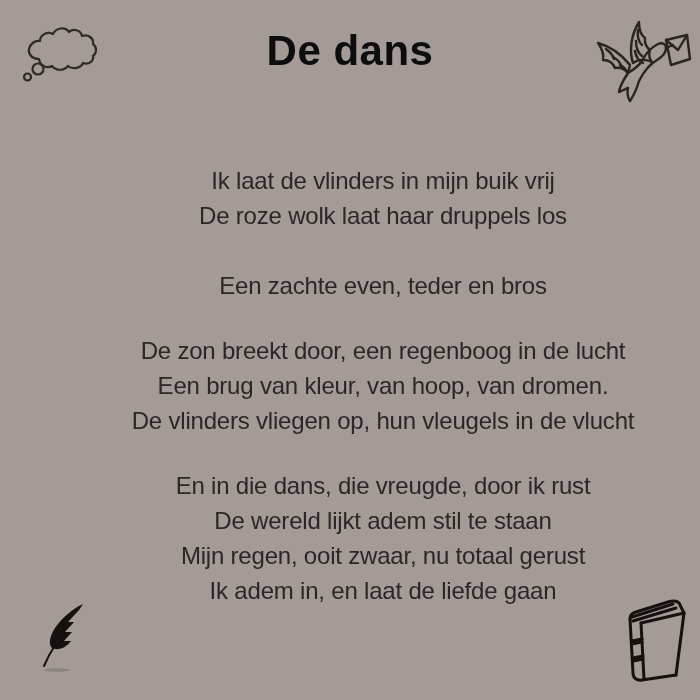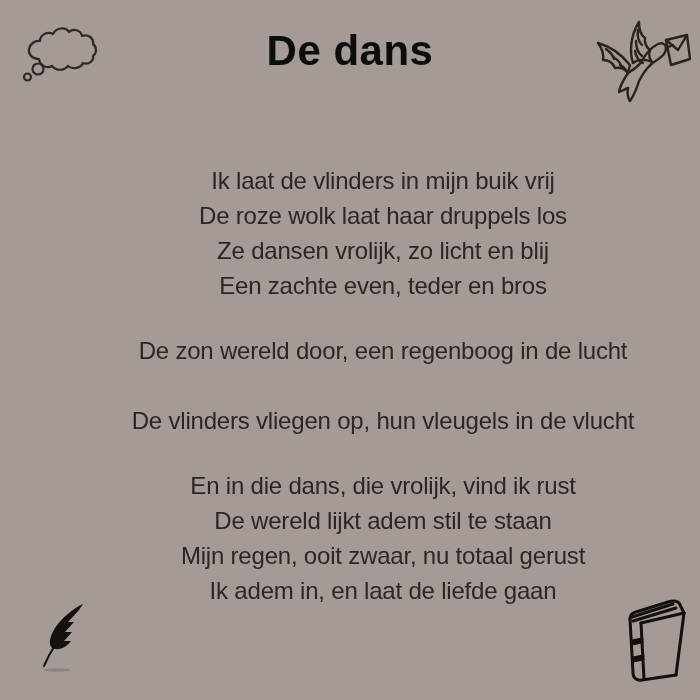--- a/index.html
+++ b/index.html
@@ -76,30 +76,30 @@
       </g>
     </svg>
   </div>
 
   <div class="title" style="color: rgb(14, 13, 13);">De dans</div>
 
   <div class="poem" style="color: rgb(43, 38, 39);">
     <p class="stanza">
       <span>Ik laat de vlinders in mijn buik vrij</span><br>
       <span>De roze wolk laat haar druppels los</span><br>
-      <span>Ze dansen vrolijk, zo licht en blij</span><br>
+      <br>
       <span>Een zachte even, teder en bros</span>
     </p>
     <p class="stanza">
-      <span>De zon wereld door, een regenboog in de lucht</span><br>
-      <br>
+      <span>De zon breekt door, een regenboog in de lucht</span><br>
+      <span>Een brug van kleur, van hoop, van dromen.</span><br>
       <span>De vlinders vliegen op, hun vleugels in de vlucht</span><br>
     </p>
     <p class="stanza">
-      <span>En in die dans, die vrolijk, vind ik rust</span><br>
+      <span>En in die dans, die vreugde, door ik rust</span><br>
       <span>De wereld lijkt adem stil te staan</span><br>
       <span>Mijn regen, ooit zwaar, nu totaal gerust</span><br>
       <span>Ik adem in, en laat de liefde gaan</span>
     </p>
   </div>
 
   <div class="corner-icon icon-feather">
     <svg viewBox="0 0 58 76">
       <path d="M45,4 C34,9 24,18 17,28 C12,36 10,44 14,48 C20,51 28,48 33,41 L26,41 L34,32 L27,32 L36,22 L30,22 L41,10 Z" fill="#14110e"></path>
       <path d="M16,47 C12,53 9,59 6,66" stroke="#14110e" stroke-width="2" fill="none" stroke-linecap="round"></path>

